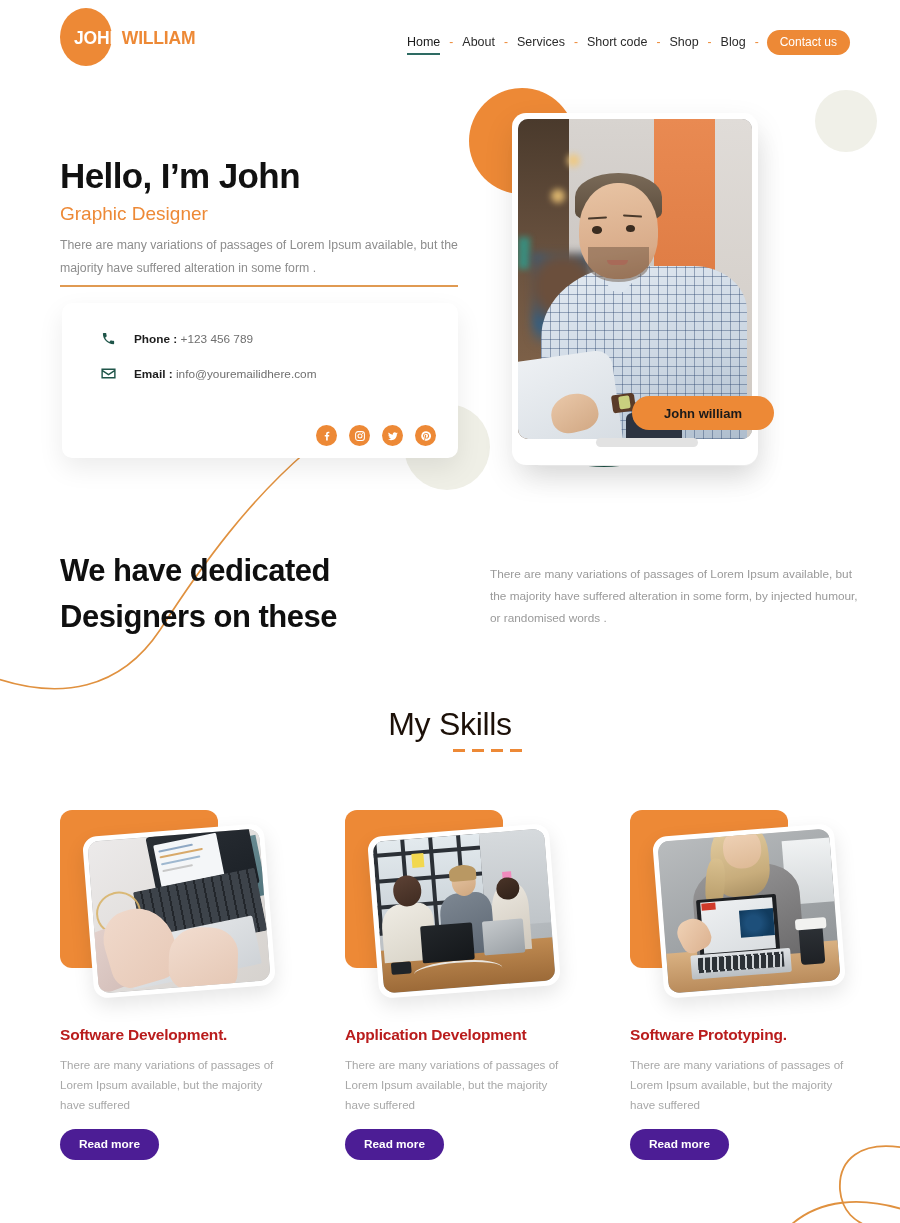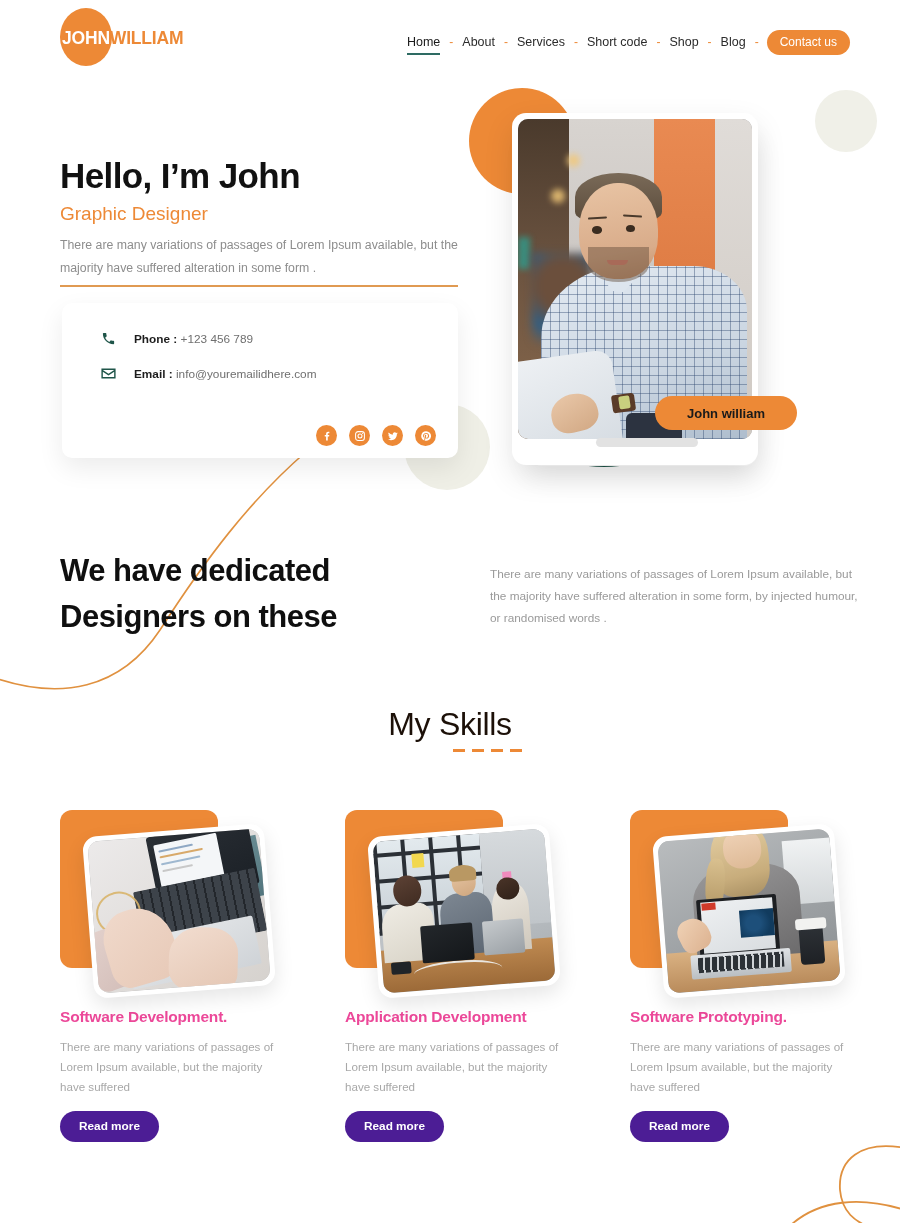--- a/index.html
+++ b/index.html
@@ -40,21 +40,21 @@
   .logo-circle {
     position: absolute;
     left: 0; top: 0;
     width: 52px;
     height: 58px;
     border-radius: 50%;
     background: #ED8936;
   }
   .logo-text {
     position: absolute;
-    left: 2px;
+    left: 14px;
     top: 20px;
     font-size: 17.5px;
     font-weight: bold;
     letter-spacing: -0.2px;
     white-space: nowrap;
     line-height: 20px;
     text-align: right;
   }
   .logo-text .w1 { color: #ffffff; }
   .logo-text .w2 { color: #ED8936; }
@@ -171,21 +171,21 @@
   .hero-card-notch {
     position: absolute;
     left: 596px; top: 438px;
     width: 102px; height: 9px;
     border-radius: 5px;
     background: #E2E2E2;
     z-index: 11;
   }
   .hero-badge {
     position: absolute;
-    left: 655px; top: 396px;
+    left: 632px; top: 396px;
     width: 142px; height: 34px;
     background: #ED8936;
     border-radius: 17px;
     color: #1a1a1a;
     font-size: 13px;
     font-weight: bold;
     display: flex;
     align-items: center;
     justify-content: center;
     z-index: 20;
@@ -440,24 +440,24 @@
   }
   .card-photo {
     width: 100%; height: 100%;
     border-radius: 11px;
     overflow: hidden;
     position: relative;
     background: #bbb;
   }
 
   .card-title {
-    margin-top: 14px;
+    margin-top: 32px;
     font-size: 15.5px;
     font-weight: bold;
-    color: #ec4899;
+    color: #b91c1c;
     line-height: 22px;
     letter-spacing: -0.2px;
   }
   .card-desc {
     margin-top: 9px;
     font-size: 11.6px;
     color: #a8a8a8;
     line-height: 20px;
     width: 215px;
   }

